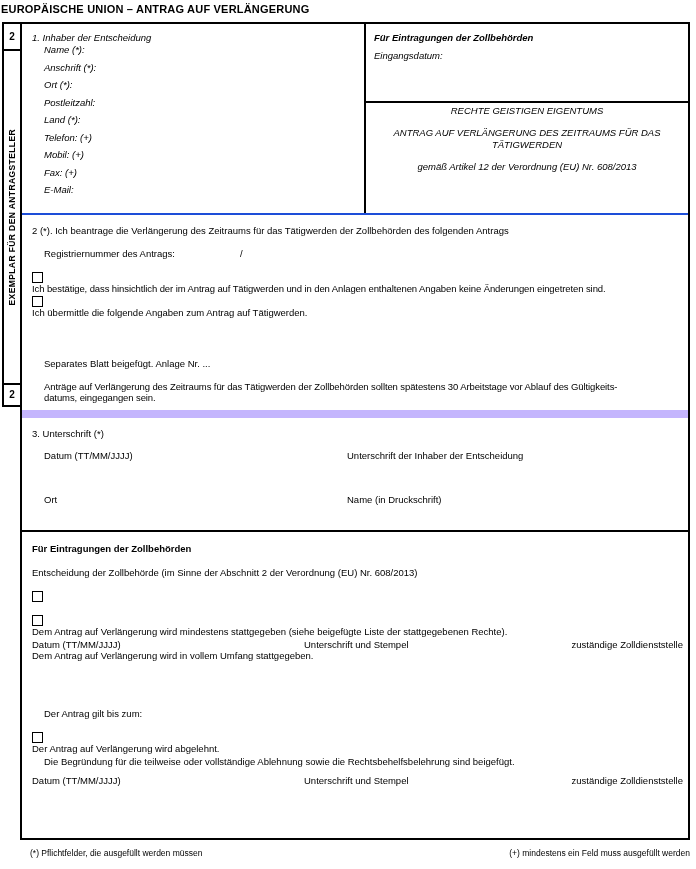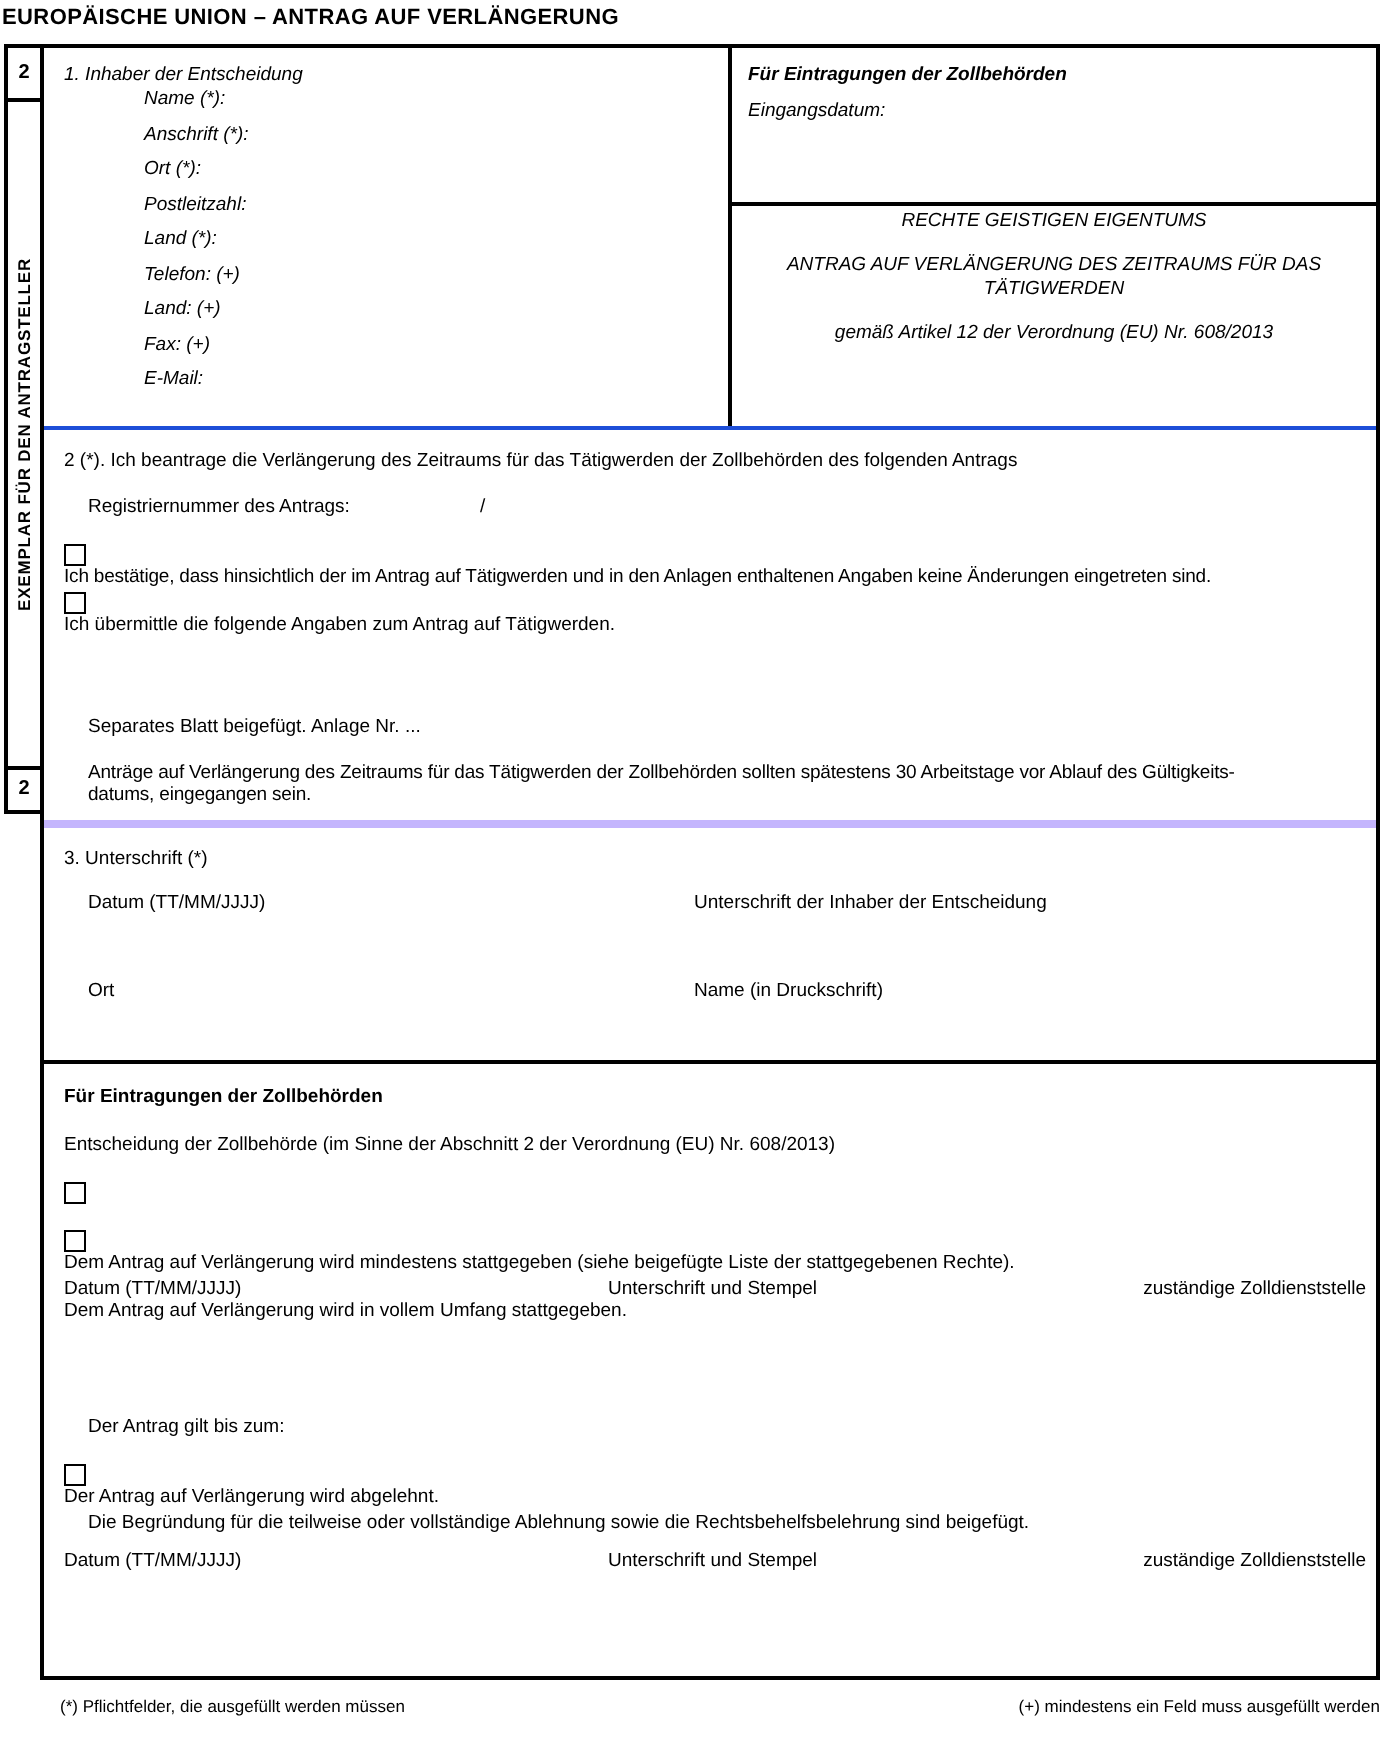--- a/index.html
+++ b/index.html
@@ -20,33 +20,33 @@
   }
 
   
   #form-table {
     position:absolute; left:20px; top:22px; width:670px; height:818px;
     border:2px solid #000; box-sizing:border-box;
   }
   .section { position:absolute; left:0; right:0; box-sizing:border-box; }
   #section-1 { top:0;   height:189px;font-style:italic; }
   #section-2 { top:189px; height:197px; border-top:2px solid #1d4ed8; }
-  #section-3 { top:386px; height:120px; border-top:4px solid #c4b5fd; }
+  #section-3 { top:386px; height:120px; border-top:8px solid #c4b5fd; }
   #section-4 { top:506px; bottom:0;    border-top:2px solid #000; }
 
   
   #sec1-divider { position:absolute; left:342px; top:0; bottom:0; width:2px; background:#000; }
   #customs-entry-box { position:absolute; left:344px; top:0; right:0; height:79px; border-bottom:2px solid #000; box-sizing:border-box; }
   #ipr-title-box {
     position:absolute; left:344px; top:81px; right:0; bottom:0;
     display:flex; flex-direction:column; align-items:center; justify-content:flex-start;
     text-align:center; gap:11px; padding:0 26px; box-sizing:border-box;
   }
   .holder-fields { position:absolute; left:22px; top:20px; }
-  .holder-fields div { height:17.5px;margin-left:28px; }
+  .holder-fields div { height:17.5px; }
 
   
   .cb-row { position:absolute; display:flex; align-items:flex-start; white-space:nowrap;flex-direction:column; }
   .checkbox {
     display:inline-block; width:9px; height:9px; border:1px solid #000;
     background:#fff; margin-right:6px; flex:none; margin-top:0px;
   }
 
   
   #sidebar {
@@ -81,21 +81,21 @@
 
   <div class="section" id="section-1">
     <div class="abs" style="left:10px; top:8px;">1. Inhaber der Entscheidung</div>
     <div class="holder-fields">
       <div>Name (*):</div>
       <div>Anschrift (*):</div>
       <div>Ort (*):</div>
       <div>Postleitzahl:</div>
       <div>Land (*):</div>
       <div>Telefon: (+)</div>
-      <div>Land: (+)</div>
+      <div>Mobil: (+)</div>
       <div>Fax: (+)</div>
       <div>E-Mail:</div>
     </div>
 
     <div id="sec1-divider"></div>
 
     <div id="customs-entry-box">
       <div class="abs bold" style="left:8px; top:8px;">Für Eintragungen der Zollbehörden</div>
       <div class="abs" style="left:8px; top:26px;">Eingangsdatum:</div>
     </div>

